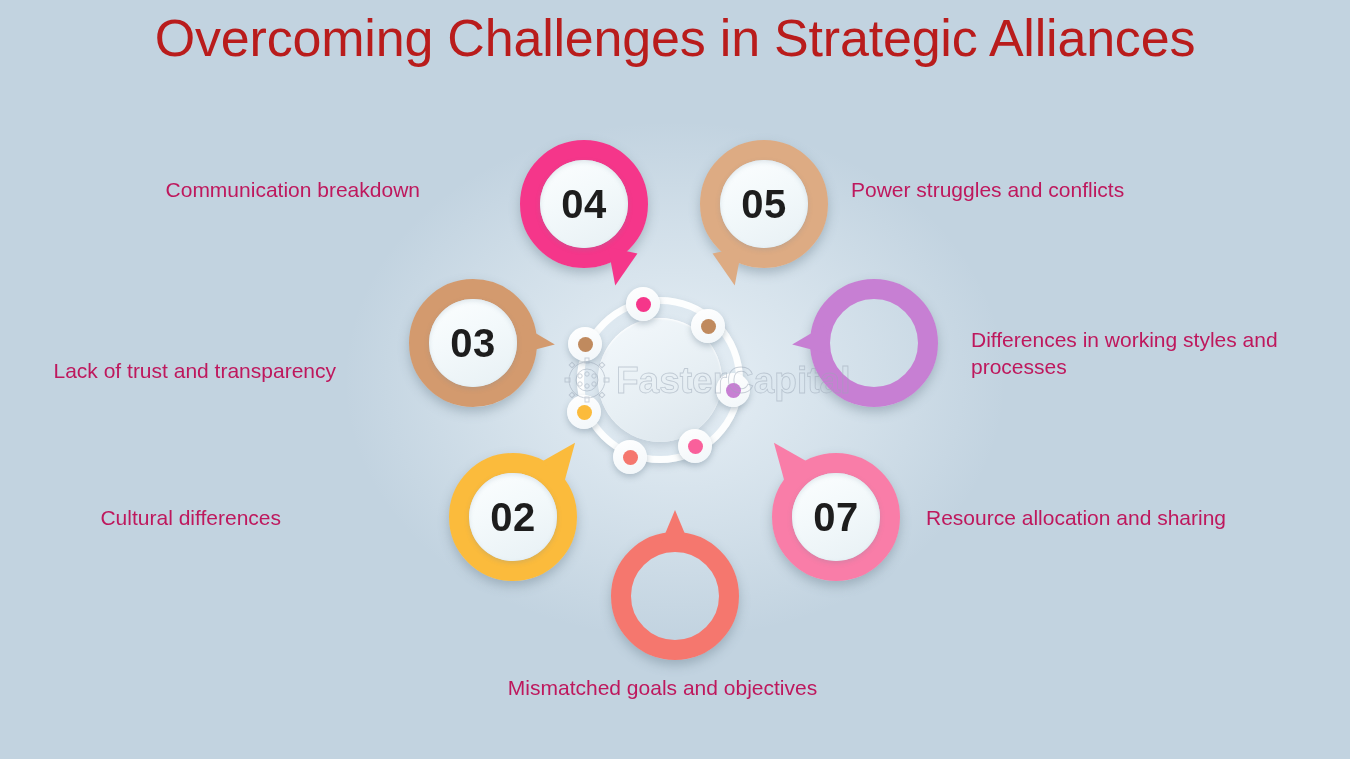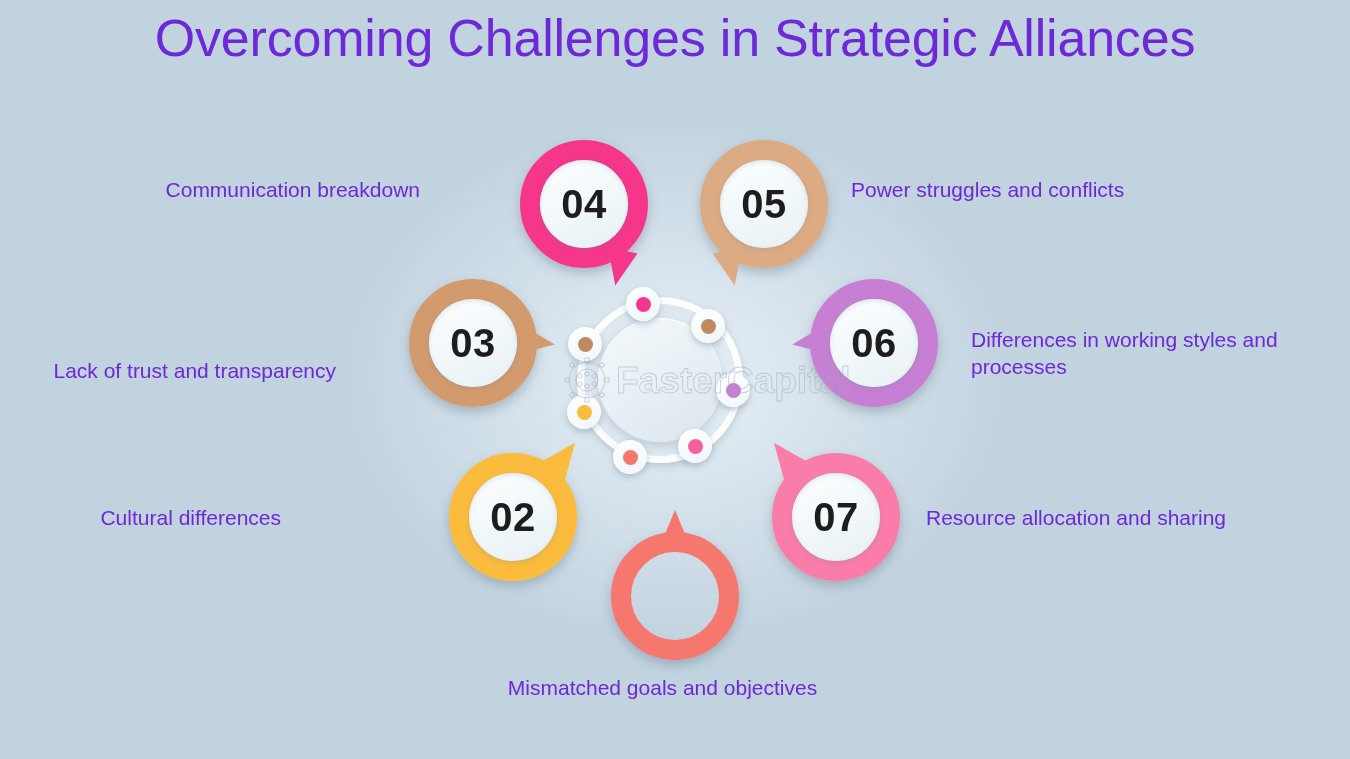--- a/index.html
+++ b/index.html
@@ -17,21 +17,21 @@
                rgba(238,245,250,0.85) 0%, rgba(226,236,243,0.45) 45%,
                rgba(194,211,224,0) 72%);
     pointer-events:none;
   }
 
   .title{
     position:absolute;left:0;top:8px;width:1350px;
     text-align:center;
     font-size:52px;
     font-weight:400;
-    color:#6d28d9;
+    color:#b91c1c;
     letter-spacing:-0.2px;
     white-space:nowrap;
   }
 
   
   .hub{position:absolute;left:565px;top:285px;width:190px;height:190px;}
   .hub-track{
     position:absolute;left:12px;top:12px;width:166px;height:166px;
     border-radius:50%;
     border:7px solid #fdfefe;
@@ -73,21 +73,21 @@
     font-size:40px;font-weight:700;color:#1d1d1d;letter-spacing:0.5px;
   }
   .tail{
     position:absolute;width:0;height:0;
   }
 
   
   .label{
     position:absolute;
     font-size:21px;
-    color:#6d28d9;
+    color:#be185d;
     line-height:1.3;
     white-space:pre-line;
   }
   .label.r{text-align:right;}
   .label.l{text-align:left;}
   .label.c{text-align:center;}
 
   
   .watermark{
     position:absolute;left:560px;top:352px;
@@ -150,23 +150,20 @@
   <div class="ring" id="ring2" style="border: 20px solid rgb(211, 154, 110);"></div>
   <div class="tail" id="tail2" style="left:110px;top:48px;border-top:15px solid transparent;border-bottom:15px solid transparent;border-left:36px solid #d39a6e;transform:rotate(8deg);"></div>
   <div class="inner">
     <span class="num">03</span>
   </div>
 </div>
 
 <div class="bubble" style="left:810px;top:279px;">
   <div class="ring" id="ring5" style="border: 20px solid rgb(199, 127, 211);"></div>
   <div class="tail" id="tail5" style="left:-18px;top:48px;border-top:15px solid transparent;border-bottom:15px solid transparent;border-right:36px solid #c77fd3;transform:rotate(-8deg);"></div>
-  <div class="inner">
-    <span class="num">06</span>
-  </div>
 </div>
 
 <div class="bubble" style="left:449px;top:453px;">
   <div class="ring" id="ring1" style="border: 20px solid rgb(251, 187, 60);"></div>
   <div class="tail" id="tail1" style="left:100px;top:-14px;border-left:15px solid transparent;border-right:15px solid transparent;border-bottom:36px solid #fbbb3c;transform:rotate(38deg);"></div>
   <div class="inner">
     <span class="num">02</span>
   </div>
 </div>
 

